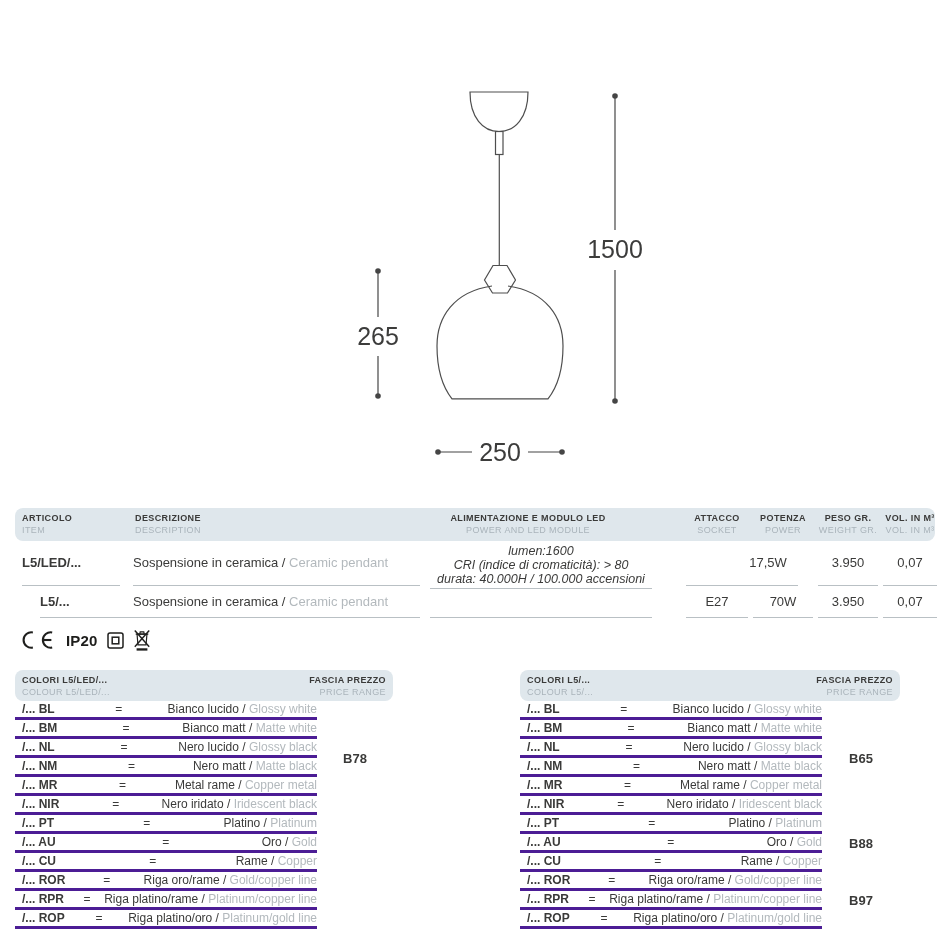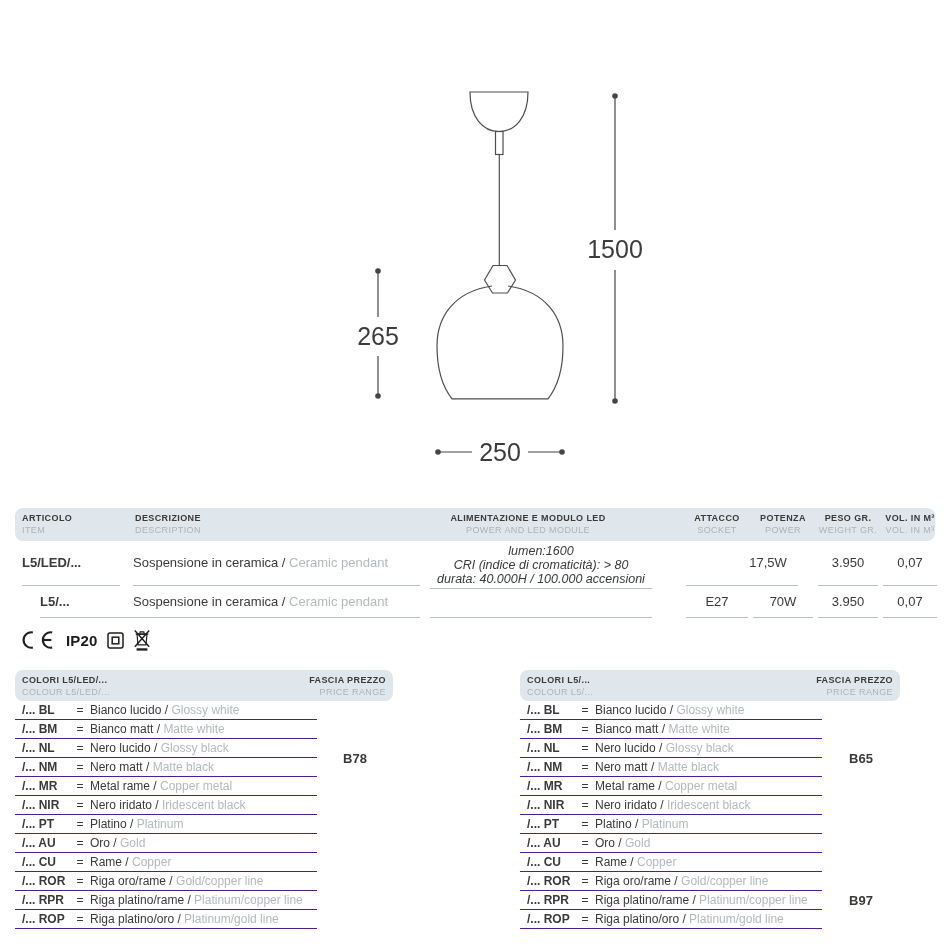--- a/index.html
+++ b/index.html
@@ -26,21 +26,21 @@
   #certs{left:20px;top:627px;height:26px;display:flex;align-items:center;gap:9px;}
   #ip20{font-size:15px;font-weight:600;color:#1d1d1b;letter-spacing:.2px;}
   
   .ctable{position:absolute;top:670px;}
   .cband{height:31px;display:flex;justify-content:space-between;align-items:center;padding:0 7px;box-sizing:border-box;}
   .cband .left{line-height:10px;}
   .cband .right{text-align:right;line-height:10px;}
   .cgroups{margin-top:0;}
   .cgroup{display:flex;}
   .crows{width:302px;}
-  .crow{height:19px;display:flex;align-items:center;border-bottom:1px solid #4c1d95;box-sizing:border-box;}
+  .crow{height:19px;display:flex;align-items:center;border-bottom:3px solid #4c1d95;box-sizing:border-box;justify-content:space-between;}
   .ccode{width:48px;margin-left:7px;font-size:12px;font-weight:bold;color:#3a3a39;white-space:nowrap;}
   .ceq{width:20px;font-size:12px;color:#3a3a39;text-align:center;}
   .cname{font-size:12px;color:#3a3a39;white-space:nowrap;}
   .cprice{flex:1;display:flex;align-items:center;justify-content:center;font-size:13px;font-weight:bold;color:#3a3a39;}
 </style>
 </head>
 <body>
 
 <svg id="drawing" class="abs" width="950" height="505" viewBox="0 0 950 505" fill="none" stroke="#4e4e4e" stroke-width="1.2">
 
@@ -299,20 +299,21 @@
             <span class="ccode">/... AU</span>
             <span class="ceq">=</span>
             <span class="cname">Oro / <span class="muted">Gold</span></span>
           </div>
           <div class="crow">
             <span class="ccode">/... CU</span>
             <span class="ceq">=</span>
             <span class="cname">Rame / <span class="muted">Copper</span></span>
           </div>
         </div>
+        <div class="cprice">B88</div>
       </div>
       <div class="cgroup">
         <div class="crows">
           <div class="crow">
             <span class="ccode">/... ROR</span>
             <span class="ceq">=</span>
             <span class="cname">Riga oro/rame / <span class="muted">Gold/copper line</span></span>
           </div>
           <div class="crow">
             <span class="ccode">/... RPR</span>

